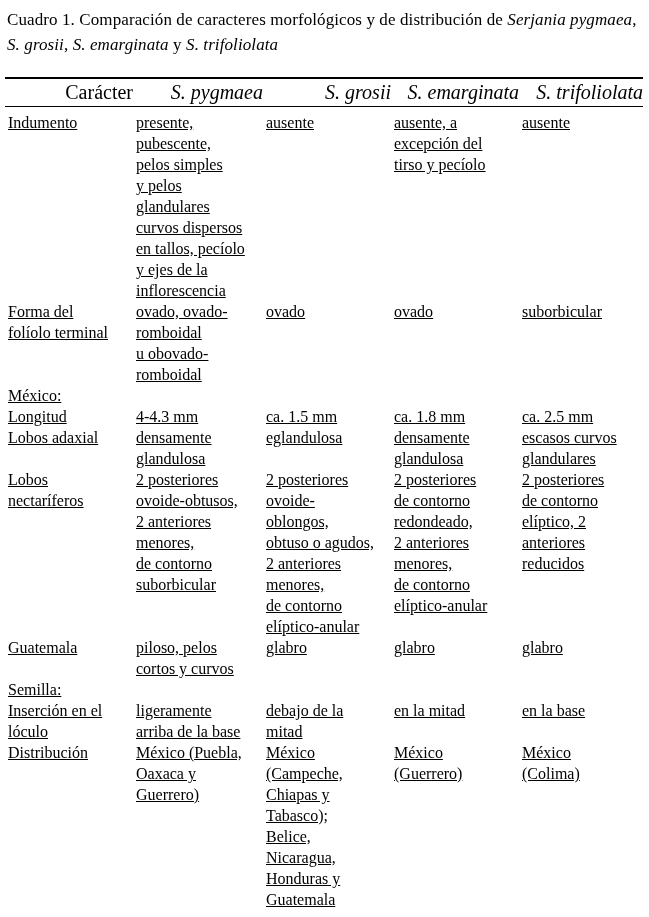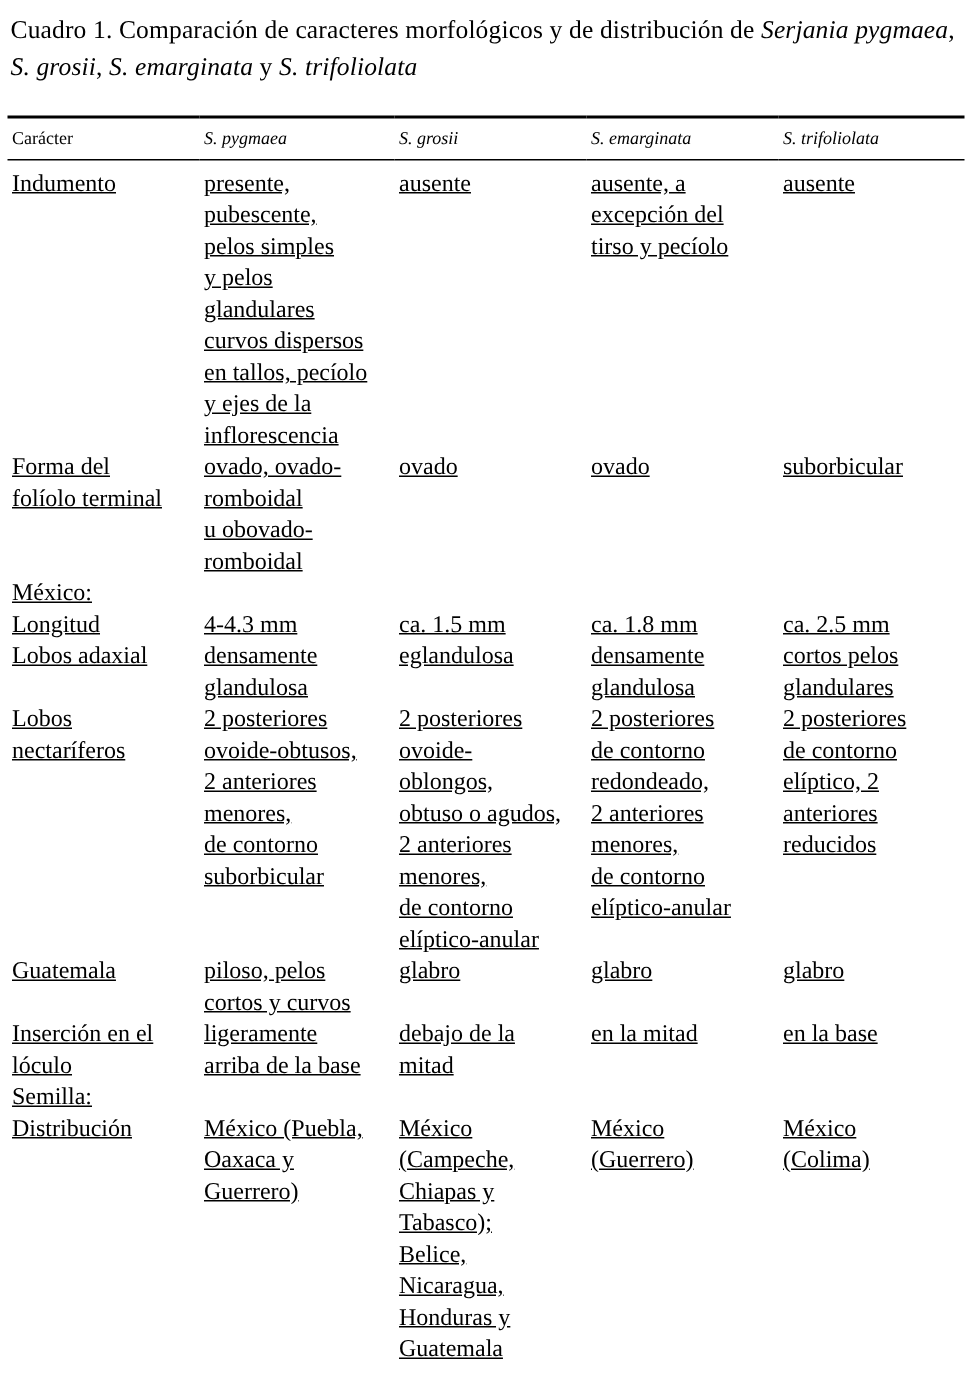--- a/index.html
+++ b/index.html
@@ -37,23 +37,23 @@
     border-top: 2px solid #000000;
     border-bottom: 2px solid #000000;
   }
   table.cmp col.c1 { width: 128px; }
   table.cmp col.c2 { width: 130px; }
   table.cmp col.c3 { width: 128px; }
   table.cmp col.c4 { width: 128px; }
   table.cmp col.c5 { width: 124px; }
   thead tr { border-bottom: 1.7px solid #000000; }
   th {
-    text-align: left;
+    text-align: right;
     font-weight: normal;
-    font-size: 12px;
+    font-size: 20px;
     line-height: 21px;
     padding: 3px 0 3px 3px;
     white-space: nowrap;
     overflow: hidden;
   }
   th.it { font-style: italic; }
   td {
     vertical-align: top;
     font-size: 16px;
     line-height: 21px;
@@ -131,21 +131,21 @@
           <td>ca. 1.8 mm</td>
           <td>ca. 2.5 mm</td>
         </tr>
         <tr>
           <td>Lobos adaxial</td>
           <td>densamente
 glandulosa</td>
           <td>eglandulosa</td>
           <td>densamente
 glandulosa</td>
-          <td>cortos pelos
+          <td>escasos curvos
 glandulares</td>
         </tr>
         <tr>
           <td>Lobos
 nectaríferos</td>
           <td>2 posteriores
 ovoide-obtusos,
 2 anteriores
 menores,
 de contorno
@@ -171,37 +171,37 @@
 anteriores
 reducidos</td>
         </tr>
         <tr>
           <td>Guatemala</td>
           <td>piloso, pelos
 cortos y curvos</td>
           <td>glabro</td>
           <td>glabro</td>
           <td>glabro</td>
+        </tr>
+        <tr>
+          <td>Semilla:</td>
+          <td></td>
+          <td></td>
+          <td></td>
+          <td></td>
         </tr>
         <tr>
           <td>Inserción en el
 lóculo</td>
           <td>ligeramente
 arriba de la base</td>
           <td>debajo de la
 mitad</td>
           <td>en la mitad</td>
           <td>en la base</td>
-        </tr>
-        <tr>
-          <td>Semilla:</td>
-          <td></td>
-          <td></td>
-          <td></td>
-          <td></td>
         </tr>
         <tr>
           <td>Distribución</td>
           <td>México (Puebla,
 Oaxaca y
 Guerrero)</td>
           <td>México
 (Campeche,
 Chiapas y
 Tabasco);

